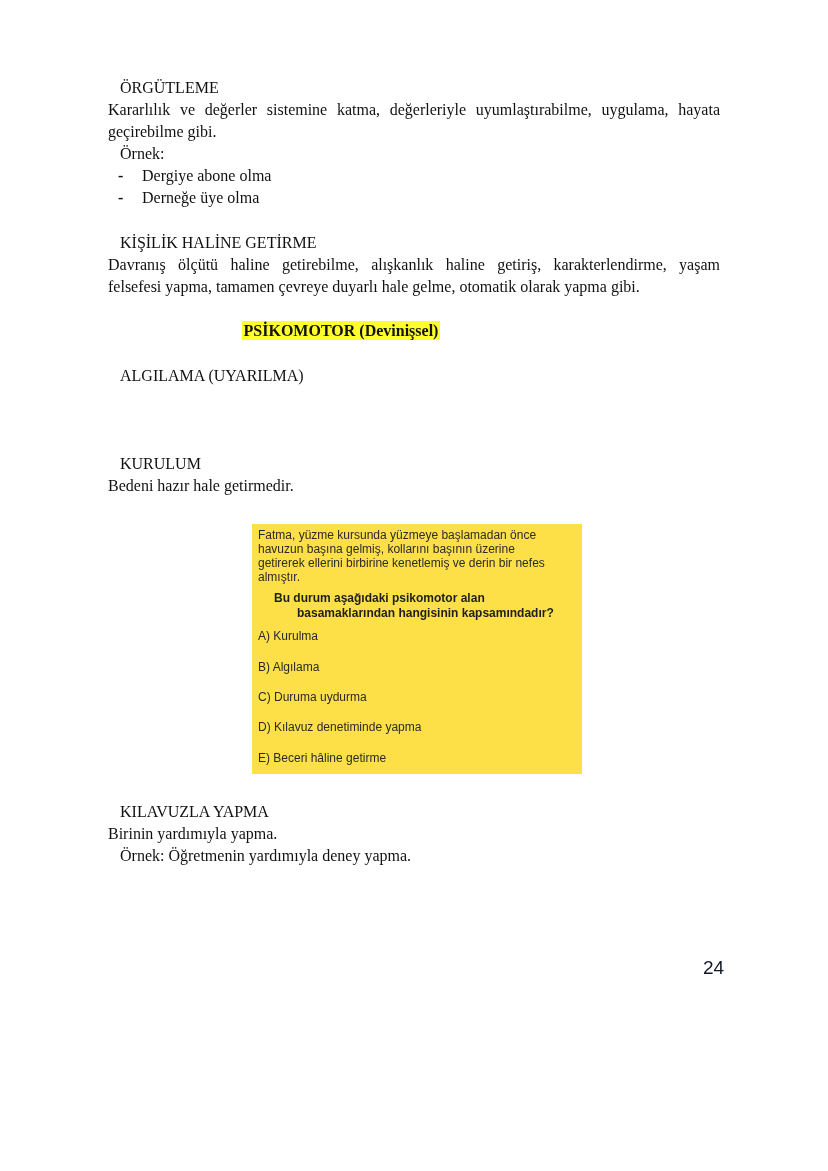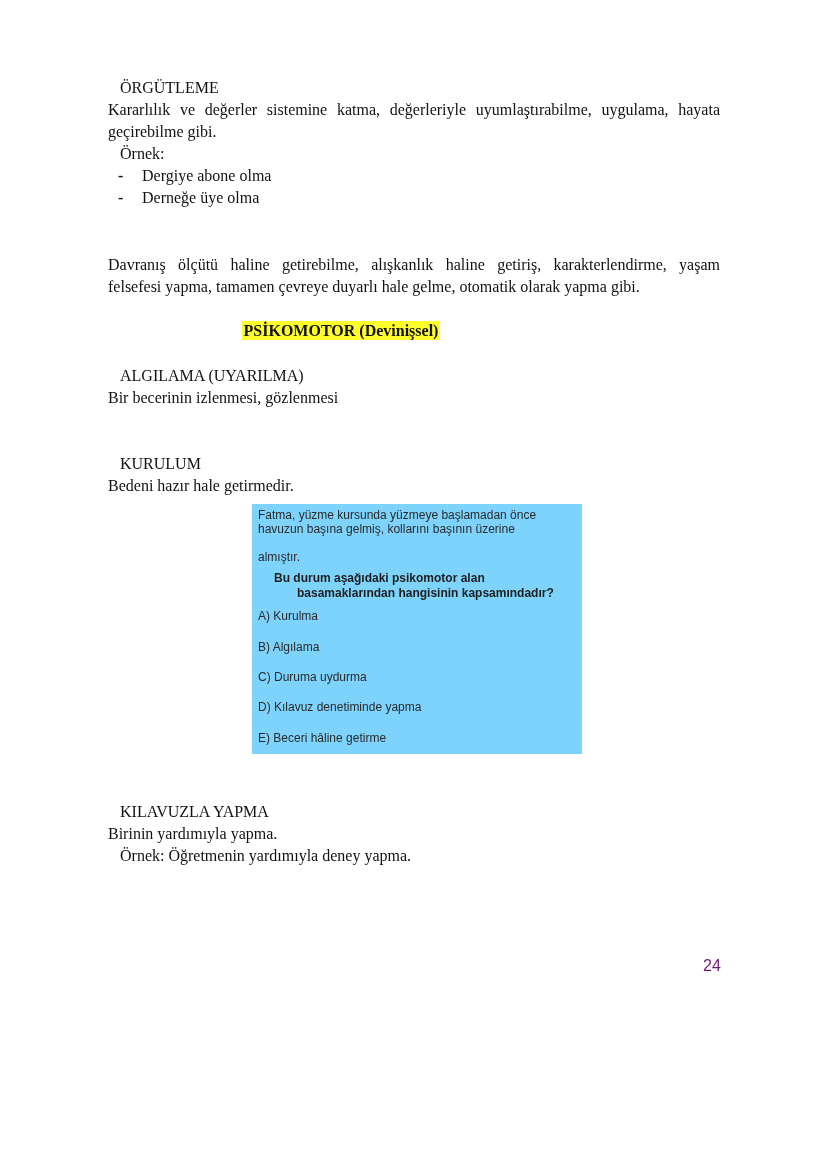--- a/index.html
+++ b/index.html
@@ -7,59 +7,60 @@
   .page { position: absolute; left: 0; top: 0; width: 828px; height: 1171px; background: #fff; }
   .serif { font-family: "Liberation Serif", "DejaVu Serif", serif; color: #111; font-size: 16px; }
   .line { position: absolute; left: 108px; white-space: nowrap; line-height: 20px; }
   .justify { width: 612px; text-align: justify; text-align-last: justify; white-space: normal; }
   .bold { font-weight: normal; margin-left: 12px; }
   .bullet { position: absolute; white-space: nowrap; line-height: 20px; }
   .dash { position: absolute; left: 118px; font-weight: bold; }
   .bullet-text { position: absolute; left: 142px; }
   .center-title { position: absolute; top: 320px; left: 0; width: 682px; text-align: center; line-height: 22px; }
   .highlight { background: #ffff2b; padding: 1px 2px; font-weight: bold; }
-  .qimg { position: absolute; left: 252px; top: 504px; width: 330px; height: 250px; background: #7dd3fc; }
+  .qimg { position: absolute; left: 252px; top: 524px; width: 330px; height: 250px; background: #fde047; }
   .qtext { font-family: "Liberation Sans", "DejaVu Sans", sans-serif; color: #2a2a2a; font-size: 12px; line-height: 14px; position: absolute; left: 6px; white-space: nowrap; }
   .qbold { font-weight: bold; color: #1e1e1e; padding-left: 16px; }
-  .pagenum { position: absolute; left: 703px; top: 957px; font-family: "Liberation Sans", "DejaVu Sans", sans-serif; font-size: 16px; color: #701a75; }
+  .pagenum { position: absolute; left: 703px; top: 957px; font-family: "Liberation Sans", "DejaVu Sans", sans-serif; font-size: 19px; color: #0f172a; }
 </style>
 </head>
 <body>
 
 <div class="page serif">
 
   <div class="line bold" style="top:78px;">ÖRGÜTLEME</div>
   <div class="line justify" style="top:100px;">Kararlılık ve değerler sistemine katma, değerleriyle uyumlaştırabilme, uygulama, hayata</div>
   <div class="line" style="top:122px;">geçirebilme gibi.</div>
   <div class="line bold" style="top:144px;">Örnek:</div>
   <div class="bullet" style="top:166px; left:0; width:828px;">
     <span class="dash">-</span>
     <span class="bullet-text">Dergiye abone olma</span>
   </div>
   <div class="bullet" style="top:188px; left:0; width:828px;">
     <span class="dash">-</span>
     <span class="bullet-text">Derneğe üye olma</span>
   </div>
 
+  <div class="line bold" style="top:233px;">KİŞİLİK HALİNE GETİRME</div>
   <div class="line justify" style="top:255px;">Davranış ölçütü haline getirebilme, alışkanlık haline getiriş, karakterlendirme, yaşam</div>
   <div class="line" style="top:277px;text-align:center;">felsefesi yapma, tamamen çevreye duyarlı hale gelme, otomatik olarak yapma gibi.</div>
 
   <div class="center-title">
     <span class="highlight">PSİKOMOTOR (Devinişsel)</span>
   </div>
 
   <div class="line bold" style="top:366px;">ALGILAMA (UYARILMA)</div>
-  <div class="line" style="top:388px;">Bir becerinin izlenmesi, gözlenmesi</div>
 
   <div class="line bold" style="top:454px;">KURULUM</div>
   <div class="line" style="top:476px;">Bedeni hazır hale getirmedir.</div>
 
   <div class="qimg">
     <div class="qtext" style="top:4px;">Fatma, yüzme kursunda yüzmeye başlamadan önce</div>
     <div class="qtext" style="top:18px;text-align:center;">havuzun başına gelmiş, kollarını başının üzerine</div>
+    <div class="qtext" style="top:32px;">getirerek ellerini birbirine kenetlemiş ve derin bir nefes</div>
     <div class="qtext" style="top:46px;">almıştır.</div>
     <div class="qtext qbold" style="top:67px;">Bu durum aşağıdaki psikomotor alan</div>
     <div class="qtext qbold" style="top:82px;margin-left:23px;">basamaklarından hangisinin kapsamındadır?</div>
     <div class="qtext" style="top:105px;">A) Kurulma</div>
     <div class="qtext" style="top:136px;">B) Algılama</div>
     <div class="qtext" style="top:166px;">C) Duruma uydurma</div>
     <div class="qtext" style="top:196px;">D) Kılavuz denetiminde yapma</div>
     <div class="qtext" style="top:227px;">E) Beceri hâline getirme</div>
   </div>
 

